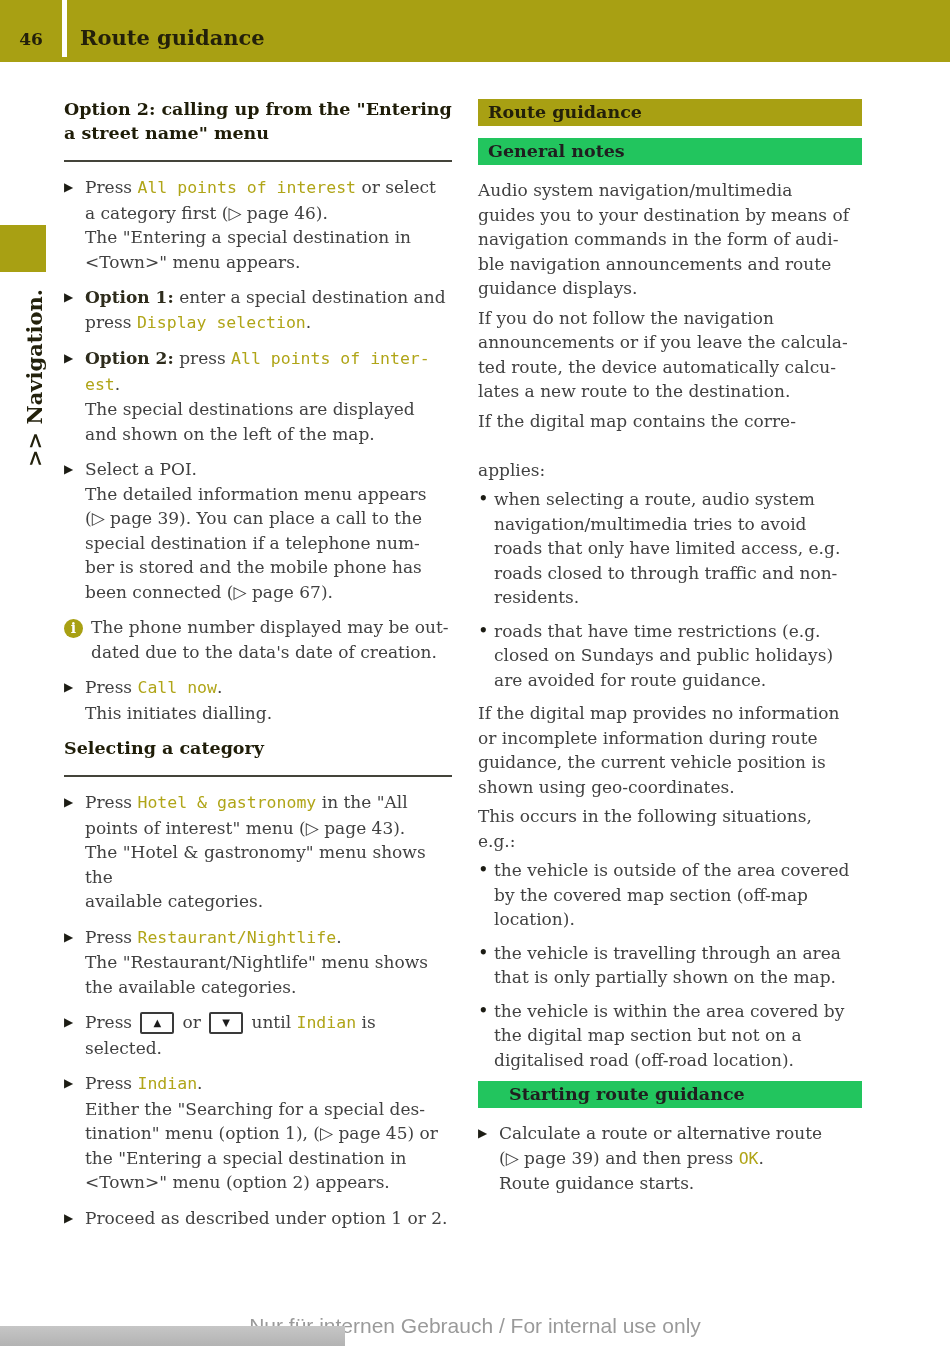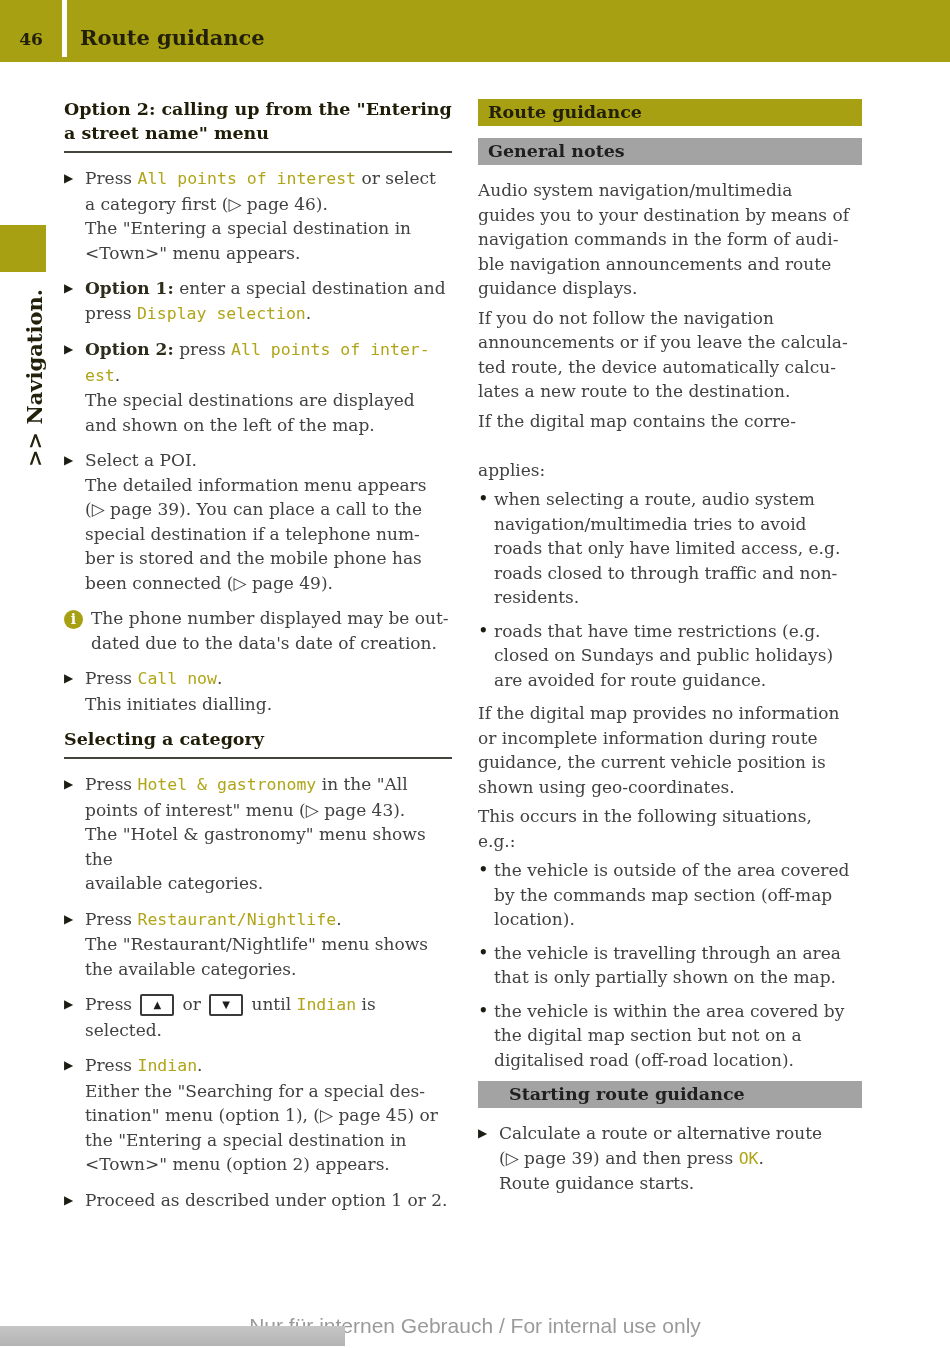--- a/index.html
+++ b/index.html
@@ -17,21 +17,21 @@
   .side-square{position:absolute;left:0;top:225px;width:46px;height:47px;background:#a8a013;}
   .side-label{position:absolute;left:22px;top:467px;transform-origin:0 0;transform:rotate(-90deg);
        white-space:nowrap;font-size:21px;font-weight:bold;color:#23210c;}
 
   
   .col{position:absolute;font-size:17px;line-height:24.5px;}
   .col-left{left:64px;top:97px;width:388px;}
   .col-right{left:478px;top:99px;width:384px;}
 
   .col-heading{font-weight:bold;font-size:17.5px;line-height:24px;color:#1f1d08;
-       border-bottom:2px solid #44443a;padding-bottom:6px;margin:0 0 13px 0;}
+       border-bottom:2px solid #44443a;padding-bottom:15px;margin:0 0 13px 0;}
   .col-heading.mt-lg{margin-top:0;}
 
   .para{margin:0 0 8px 0;}
   .col-right .para{margin-bottom:5px;}
 
   .item{display:flex;margin:0 0 11px 0;}
   .col-right .item{margin-bottom:9px;}
   .item .marker{flex:0 0 21px;color:#1c1c14;}
   .item.arrow_item .marker{font-size:12px;line-height:24.5px;}
   .item.bullet_item .marker{flex:0 0 16px;font-size:18px;}
@@ -43,21 +43,21 @@
   .item .content{flex:1 1 auto;}
 
   .mono{font-family:"DejaVu Sans Mono",monospace;color:#b0a518;font-size:16.5px;}
   .bold{font-weight:bold;color:#2e2c1c;}
   .key{display:inline-block;border:2px solid #3a3a3a;border-radius:2px;background:#ffffff;
        padding:0 11px;font-size:10px;line-height:18px;color:#1c1c1c;vertical-align:2px;margin:0 3px;}
 
   .box-header{font-weight:bold;font-size:17.5px;line-height:23px;color:#23200a;
        padding:2px 10px 2px 10px;margin:0 0 12px 0;}
   .box-header.accent{background:#a8a013;}
-  .box-header.gray{background:#a3a3a3;color:#1f1f1f;margin-bottom:13px;}
+  .box-header.gray{background:#22c55e;color:#1f1f1f;margin-bottom:13px;}
   .box-header.gap-top{padding-left:31px;}
 
   
   .watermark-text{position:absolute;left:0;top:1314px;width:950px;text-align:center;
        font-family:"Liberation Sans",sans-serif;font-size:21px;color:#9a9a9a;}
   .watermark-bar{position:absolute;left:0;top:1326px;width:345px;height:20px;
        background:linear-gradient(180deg,#c6c6c6 0%,#b3b3b3 100%);}
 </style>
 </head>
 <body>
@@ -80,21 +80,21 @@
     <div class="item arrow_item">
       <span class="marker">▶</span>
       <div class="content"><span class="bold">Option 1:</span><span> enter a special destination and</span><br><span>press </span><span class="mono">Display selection</span><span>.</span></div>
     </div>
     <div class="item arrow_item">
       <span class="marker">▶</span>
       <div class="content"><span class="bold">Option 2:</span><span> press </span><span class="mono">All points of inter-</span><br><span class="mono">est</span><span>.</span><br><span>The special destinations are displayed</span><br><span>and shown on the left of the map.</span></div>
     </div>
     <div class="item arrow_item">
       <span class="marker">▶</span>
-      <div class="content"><span>Select a POI.</span><br><span>The detailed information menu appears</span><br><span>(▷ page 39). You can place a call to the</span><br><span>special destination if a telephone num-</span><br><span>ber is stored and the mobile phone has</span><br><span>been connected (▷ page 49).</span></div>
+      <div class="content"><span>Select a POI.</span><br><span>The detailed information menu appears</span><br><span>(▷ page 39). You can place a call to the</span><br><span>special destination if a telephone num-</span><br><span>ber is stored and the mobile phone has</span><br><span>been connected (▷ page 67).</span></div>
     </div>
     <div class="item info_item">
       <span class="marker"><span class="info-circle">i</span></span>
       <div class="content"><span>The phone number displayed may be out-</span><br><span>dated due to the data's date of creation.</span></div>
     </div>
     <div class="item arrow_item">
       <span class="marker">▶</span>
       <div class="content"><span>Press </span><span class="mono">Call now</span><span>.</span><br><span>This initiates dialling.</span></div>
     </div>
     <div class="col-heading mt-lg"><span>Selecting a category</span></div>
@@ -130,21 +130,21 @@
       <div class="content"><span>when selecting a route, audio system</span><br><span>navigation/multimedia tries to avoid</span><br><span>roads that only have limited access, e.g.</span><br><span>roads closed to through traffic and non-</span><br><span>residents.</span></div>
     </div>
     <div class="item bullet_item">
       <span class="marker">•</span>
       <div class="content"><span>roads that have time restrictions (e.g.</span><br><span>closed on Sundays and public holidays)</span><br><span>are avoided for route guidance.</span></div>
     </div>
     <div class="para"><span>If the digital map provides no information</span><br><span>or incomplete information during route</span><br><span>guidance, the current vehicle position is</span><br><span>shown using geo-coordinates.</span></div>
     <div class="para"><span>This occurs in the following situations,</span><br><span>e.g.:</span></div>
     <div class="item bullet_item">
       <span class="marker">•</span>
-      <div class="content"><span>the vehicle is outside of the area covered</span><br><span>by the commands map section (off-map</span><br><span>location).</span></div>
+      <div class="content"><span>the vehicle is outside of the area covered</span><br><span>by the covered map section (off-map</span><br><span>location).</span></div>
     </div>
     <div class="item bullet_item">
       <span class="marker">•</span>
       <div class="content"><span>the vehicle is travelling through an area</span><br><span>that is only partially shown on the map.</span></div>
     </div>
     <div class="item bullet_item">
       <span class="marker">•</span>
       <div class="content"><span>the vehicle is within the area covered by</span><br><span>the digital map section but not on a</span><br><span>digitalised road (off-road location).</span></div>
     </div>
     <div class="box-header gray gap-top">Starting route guidance</div>

